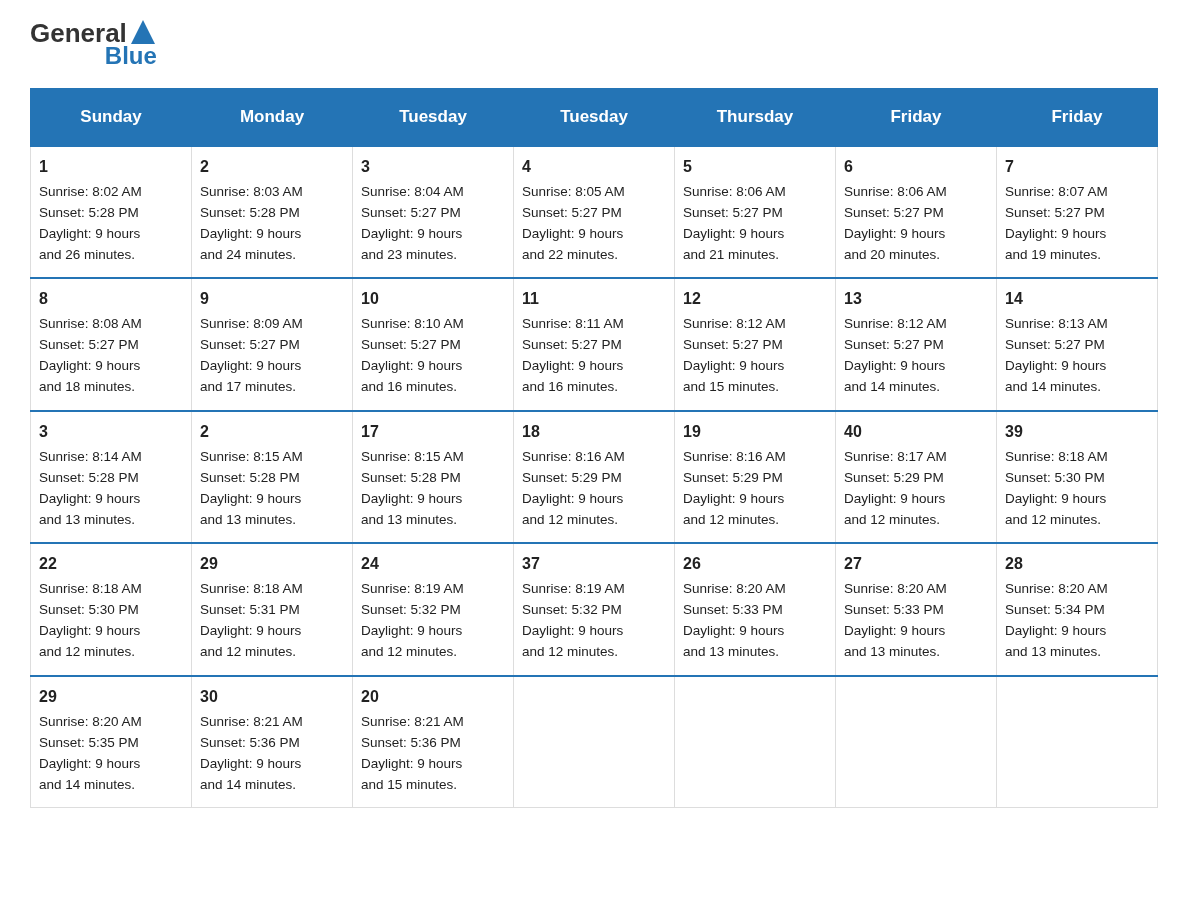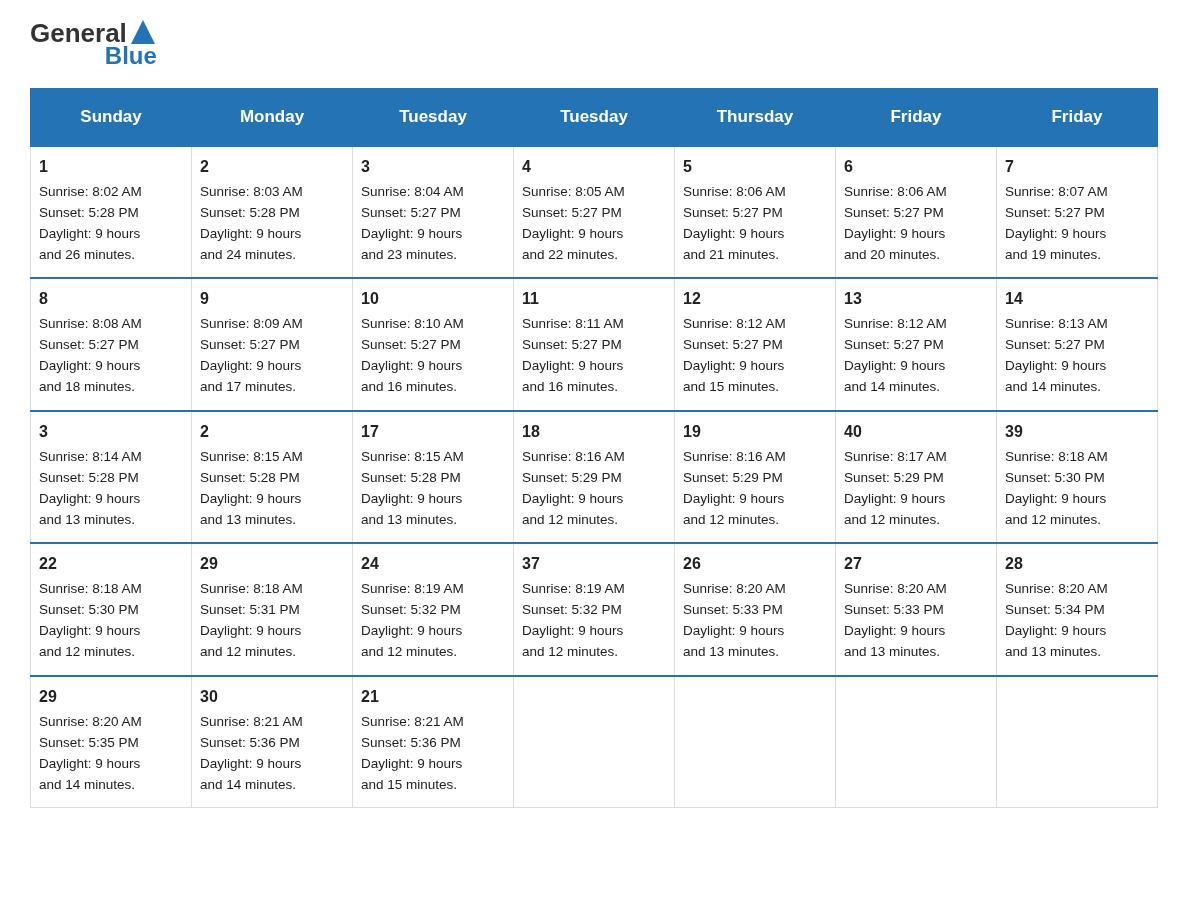--- a/index.html
+++ b/index.html
@@ -150,20 +150,20 @@
         <td><span class="day-num">29</span>Sunrise: 8:18 AM<br>Sunset: 5:31 PM<br>Daylight: 9 hours<br>and 12 minutes.</td>
         <td><span class="day-num">24</span>Sunrise: 8:19 AM<br>Sunset: 5:32 PM<br>Daylight: 9 hours<br>and 12 minutes.</td>
         <td><span class="day-num">37</span>Sunrise: 8:19 AM<br>Sunset: 5:32 PM<br>Daylight: 9 hours<br>and 12 minutes.</td>
         <td><span class="day-num">26</span>Sunrise: 8:20 AM<br>Sunset: 5:33 PM<br>Daylight: 9 hours<br>and 13 minutes.</td>
         <td><span class="day-num">27</span>Sunrise: 8:20 AM<br>Sunset: 5:33 PM<br>Daylight: 9 hours<br>and 13 minutes.</td>
         <td><span class="day-num">28</span>Sunrise: 8:20 AM<br>Sunset: 5:34 PM<br>Daylight: 9 hours<br>and 13 minutes.</td>
       </tr>
       <tr>
         <td><span class="day-num">29</span>Sunrise: 8:20 AM<br>Sunset: 5:35 PM<br>Daylight: 9 hours<br>and 14 minutes.</td>
         <td><span class="day-num">30</span>Sunrise: 8:21 AM<br>Sunset: 5:36 PM<br>Daylight: 9 hours<br>and 14 minutes.</td>
-        <td><span class="day-num">21</span>Sunrise: 8:21 AM<br>Sunset: 5:36 PM<br>Daylight: 9 hours<br>and 15 minutes.</td>
+        <td><span class="day-num">20</span>Sunrise: 8:21 AM<br>Sunset: 5:36 PM<br>Daylight: 9 hours<br>and 15 minutes.</td>
         <td class="empty-cell"></td>
         <td class="empty-cell"></td>
         <td class="empty-cell"></td>
         <td class="empty-cell"></td>
       </tr>
     </tbody>
 </table>
 
 </body></html>

